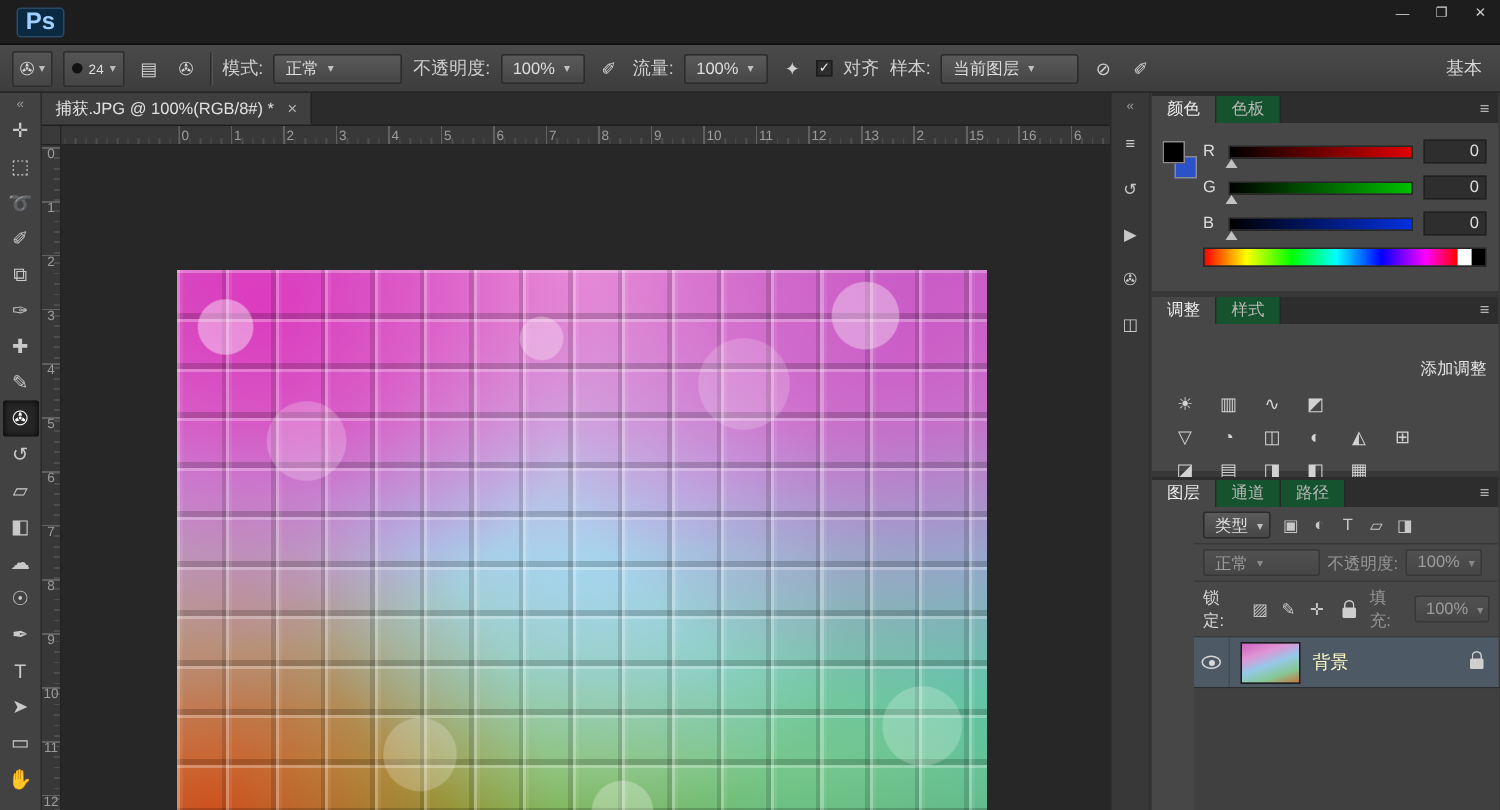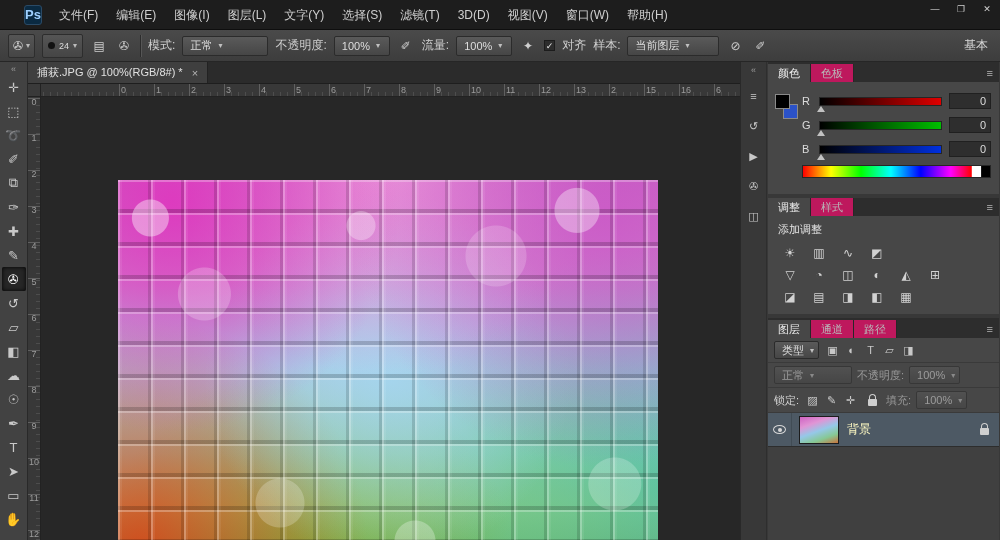--- a/index.html
+++ b/index.html
@@ -1,21 +1,21 @@
 <!DOCTYPE html>
 <html><head>
 <meta charset="utf-8">
 <style>
   * { margin:0; padding:0; box-sizing:border-box; }
   html,body { width:1000px; height:540px; overflow:hidden; }
   body { position:relative; background:#282828; font-family:"Liberation Sans","DejaVu Sans",sans-serif; color:#d6d6d6; }
 
   
   #titlebar { position:absolute; left:0; top:0; width:1000px; height:30px; background:#1d1d1d; display:flex; align-items:center; font-size:12px; color:#cfcfcf; border-bottom:1px solid #0e0e0e; }
-  .ps-logo { width:18px; height:20px; margin:0 8px 0 24px; background:#0a2a42; color:#9fd0ff; border:1px solid #2a4a66; border-radius:3px; font-weight:bold; font-size:13px; display:flex; align-items:center; justify-content:center; }
+  .ps-logo { width:32px; height:20px; margin:0 8px 0 11px; background:#0a2a42; color:#9fd0ff; border:1px solid #2a4a66; border-radius:3px; font-weight:bold; font-size:16px; display:flex; align-items:center; justify-content:center; }
   .menu-item { padding:0 9px; height:30px; line-height:30px; cursor:default; }
   .win-controls { margin-left:auto; display:flex; align-self:flex-start; }
   .win-btn { width:26px; height:17px; display:flex; align-items:center; justify-content:center; font-size:9px; color:#cfcfcf; }
 
   
   #optionsbar { position:absolute; left:0; top:30px; width:1000px; height:32px; background:linear-gradient(#4a4a4a,#3d3d3d); border-bottom:1px solid #262626; display:flex; align-items:center; gap:7px; padding:0 8px; font-size:12px; }
   .dd { display:inline-flex; align-items:center; height:20px; padding:0 4px 0 7px; background:linear-gradient(#5a5a5a,#464646); border:1px solid #2b2b2b; border-radius:2px; color:#dedede; font-size:11px; white-space:nowrap; }
   .dd::after { content:"▾"; margin-left:6px; font-size:8px; color:#c0c0c0; }
   .ibtn { min-width:18px; height:20px; display:inline-flex; align-items:center; justify-content:center; color:#cfcfcf; font-size:12px; }
   .sep { width:1px; height:22px; background:#2c2c2c; box-shadow:1px 0 0 #565656; }
@@ -83,47 +83,47 @@
 
   
   #rightdock { position:absolute; left:740px; top:62px; width:260px; height:478px; background:#383838; border-left:1px solid #292929; display:flex; }
   #panel-strip { width:26px; display:flex; flex-direction:column; align-items:center; padding-top:3px; gap:12px; border-right:1px solid #2e2e2e; }
   #panel-strip .strip-collapse { font-size:9px; color:#9a9a9a; }
   .strip-icon { width:20px; height:18px; display:flex; align-items:center; justify-content:center; color:#c8c8c8; font-size:11px; }
   #panels-col { flex:1; display:flex; flex-direction:column; gap:4px; padding:0 1px; }
 
   .panel { display:flex; flex-direction:column; background:#474747; }
   .panel-tabs { height:20px; background:#2d2d2d; display:flex; align-items:flex-end; }
-  .ptab { height:18px; line-height:18px; padding:0 10px; font-size:11px; background:#be185d; color:#b8b8b8; border-right:1px solid #272727; }
+  .ptab { height:18px; line-height:18px; padding:0 10px; font-size:11px; background:#14532d; color:#b8b8b8; border-right:1px solid #272727; }
   .ptab.selected { background:#474747; color:#ececec; }
   .panel-menu { margin-left:auto; padding:0 6px 3px 0; color:#b5b5b5; font-size:11px; }
 
   #color-panel { height:132px; }
   .color-body { position:relative; flex:1; padding:11px 8px 6px 34px; }
   .fg-swatch { position:absolute; left:7px; top:12px; width:15px; height:15px; border:1px solid #8a8a8a; z-index:2; }
   .bg-swatch { position:absolute; left:15px; top:22px; width:15px; height:15px; border:1px solid #8a8a8a; }
   .ch-row { display:flex; align-items:center; gap:7px; margin-bottom:8px; }
   .ch-label { width:10px; font-size:11px; color:#dcdcdc; }
   .ch-track { flex:1; height:9px; border:1px solid #262626; position:relative; }
   [data-name="color-channel-R"] .ch-track { background:linear-gradient(to right,#000,#e00000); }
   [data-name="color-channel-G"] .ch-track { background:linear-gradient(to right,#000,#00c000); }
   [data-name="color-channel-B"] .ch-track { background:linear-gradient(to right,#000,#0030e0); }
   .handle { position:absolute; left:-3px; bottom:-7px; width:0; height:0; border-left:4px solid transparent; border-right:4px solid transparent; border-bottom:6px solid #c2c2c2; }
   .valbox { width:42px; height:16px; background:#2e2e2e; border:1px solid #202020; color:#dcdcdc; font-size:11px; text-align:right; padding-right:4px; line-height:15px; }
   .spectrum { height:13px; margin-top:2px; border:1px solid #262626;
     background:linear-gradient(to right,#f00 0%,#ff0 15%,#0f0 31%,#0ff 47%,#00f 63%,#f0f 79%,#f00 90%,#fff 90.5% 95%,#000 95.5% 100%); }
 
   #adjust-panel { height:116px; }
-  .adj-body { padding:6px 8px 4px 10px; }
+  .adj-body { padding:22px 8px 4px 10px;text-align:right; }
   .adj-title { font-size:11px; color:#e2e2e2; margin-bottom:7px; }
   .adj-row { display:flex; gap:5px; margin-bottom:4px; }
   .adj-icon { width:24px; height:18px; display:flex; align-items:center; justify-content:center; color:#d2d2d2; font-size:12px; }
 
   #layers-panel { flex:1; }
-  .layers-body { flex:1; display:flex; flex-direction:column; background:#474747; }
+  .layers-body { flex:1; display:flex; flex-direction:column; background:#474747;padding-left:28px; }
   .l-row { display:flex; align-items:center; gap:5px; padding:3px 6px; border-bottom:1px solid #3a3a3a; font-size:11px; }
   .dd.small { height:18px; font-size:11px; }
   .mini-icon { width:17px; height:16px; display:flex; align-items:center; justify-content:center; color:#c8c8c8; font-size:11px; }
   .dim { opacity:.55; }
   .layer-row { height:34px; background:#4d5964; border-bottom:1px solid #2d2d2d; display:flex; align-items:center; }
   .eye-cell { width:24px; height:100%; display:flex; align-items:center; justify-content:center; border-right:1px solid #414c55; }
   .eye { width:13px; height:9px; border:1px solid #d8d8d8; border-radius:50%; position:relative; }
   .eye::after { content:""; position:absolute; left:3.5px; top:1.5px; width:4px; height:4px; border-radius:50%; background:#d8d8d8; }
   .thumb { width:40px; height:28px; margin:0 8px 0 7px; border:1px solid #1c1c1c;
     background:linear-gradient(160deg,#cf62c2 0%,#e095d5 28%,#95c8e8 52%,#86c894 76%,#c8733c 100%); }
@@ -131,33 +131,20 @@
   .layer-lock { margin-left:auto; margin-right:10px; }
   .css-lock { position:relative; display:inline-block; width:9px; height:7px; background:#cfcfcf; border-radius:1px; margin-top:5px; }
   .css-lock::before { content:""; position:absolute; left:1px; top:-5px; width:5px; height:5px; border:1.5px solid #cfcfcf; border-bottom:none; border-radius:4px 4px 0 0; }
   .layers-empty { flex:1; background:#404040; }
 </style>
 </head>
 <body>
 
 <div id="titlebar" data-name="titlebar">
   <span class="ps-logo" data-name="ps-logo">Ps</span>
-  <div style="display:flex" data-name="menubar">
-    <span class="menu-item" data-name="menu-item">文件(F)</span>
-      <span class="menu-item" data-name="menu-item">编辑(E)</span>
-      <span class="menu-item" data-name="menu-item">图像(I)</span>
-      <span class="menu-item" data-name="menu-item">图层(L)</span>
-      <span class="menu-item" data-name="menu-item">文字(Y)</span>
-      <span class="menu-item" data-name="menu-item">选择(S)</span>
-      <span class="menu-item" data-name="menu-item">滤镜(T)</span>
-      <span class="menu-item" data-name="menu-item">3D(D)</span>
-      <span class="menu-item" data-name="menu-item">视图(V)</span>
-      <span class="menu-item" data-name="menu-item">窗口(W)</span>
-      <span class="menu-item" data-name="menu-item">帮助(H)</span>
-  </div>
   <div class="win-controls" data-name="window-controls">
     <span class="win-btn" data-name="window-button-minimize">—</span>
       <span class="win-btn" data-name="window-button-maximize">❐</span>
       <span class="win-btn" data-name="window-button-close">✕</span>
   </div>
 </div>
 
 <div id="optionsbar" data-name="options-bar">
   <span class="toolpreset" data-name="tool-preset-picker">
       <span data-name="clone-stamp-icon">✇</span>

